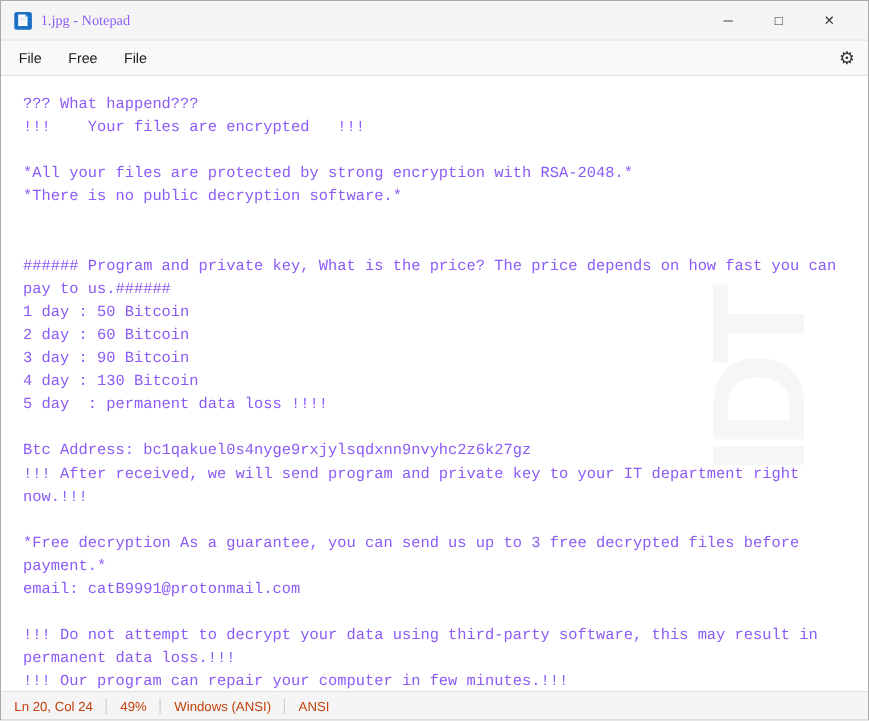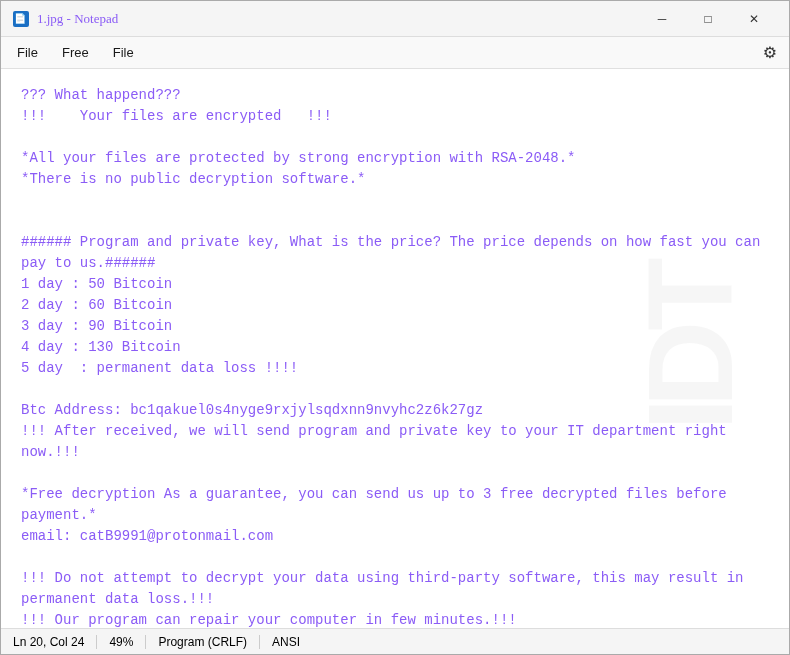--- a/index.html
+++ b/index.html
@@ -143,21 +143,21 @@
     }
 
     .status-bar {
       height: 26px;
       background: #f5f5f5;
       border-top: 1px solid #ddd;
       display: flex;
       align-items: center;
       padding: 0 8px;
       font-size: 12px;
-      color: #000000;
+      color: #c2410c;
     }
 
     .status-item {
       padding: 0 12px;
       border-right: 1px solid #ccc;
     }
 
     .status-item:first-child {
       padding-left: 4px;
     }
@@ -218,16 +218,16 @@
 
 !!! Do not attempt to decrypt your data using third-party software, this may result in permanent data loss.!!!
 !!! Our program can repair your computer in few minutes.!!!
 
 7808</div>
   </div>
 
   <div class="status-bar">
     <span class="status-item">Ln 20, Col 24</span>
     <span class="status-item">49%</span>
-    <span class="status-item">Program (CRLF)</span>
+    <span class="status-item">Windows (ANSI)</span>
     <span class="status-item">ANSI</span>
   </div>
 </div>
 
 </body></html>

